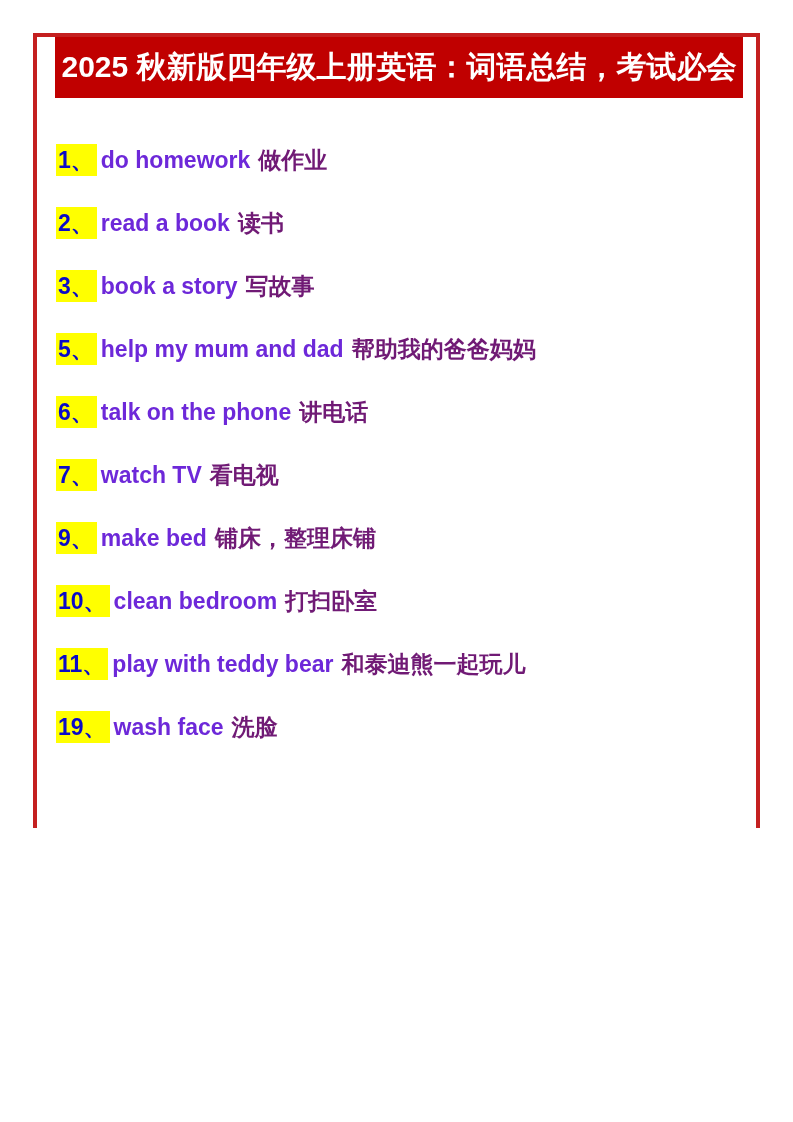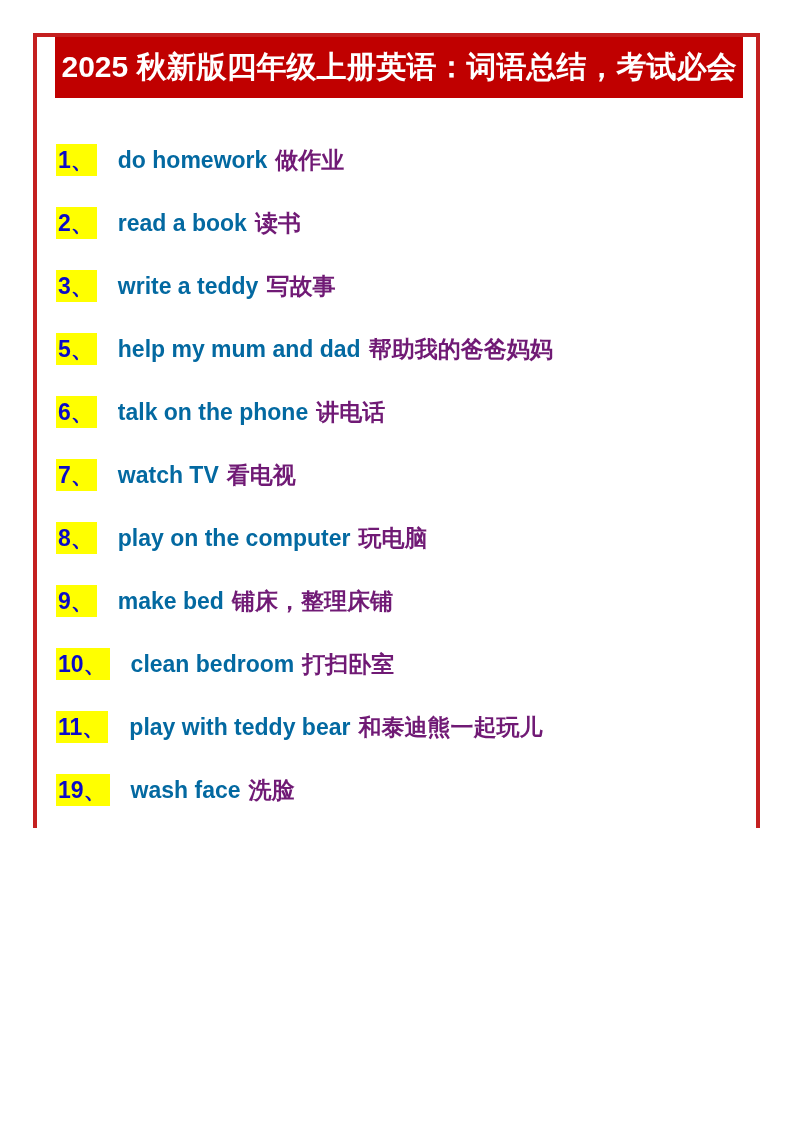--- a/index.html
+++ b/index.html
@@ -56,22 +56,22 @@
     font-size: 23px;
     font-weight: bold;
     white-space: nowrap;
   }
   .num {
     background: #ffff00;
     color: #0a0ac8;
     padding: 3px 3px 3px 2px;
   }
   .en {
-    color: #0369a1;
-    margin-left: 21px;
+    color: #6d28d9;
+    margin-left: 4px;
   }
   .zh {
     color: #701a75;
     margin-left: 8px;
   }
 </style>
 </head>
 <body>
 
 <div class="page">
@@ -85,39 +85,36 @@
 
       <div class="item">
         <span class="num">1、</span><span class="en">do homework</span><span class="zh">做作业</span>
       </div>
 
       <div class="item">
         <span class="num">2、</span><span class="en">read a book</span><span class="zh">读书</span>
       </div>
 
       <div class="item">
-        <span class="num">3、</span><span class="en">write a teddy</span><span class="zh">写故事</span>
+        <span class="num">3、</span><span class="en">book a story</span><span class="zh">写故事</span>
       </div>
 
 
       <div class="item">
         <span class="num">5、</span><span class="en">help my mum and dad</span><span class="zh">帮助我的爸爸妈妈</span>
       </div>
 
       <div class="item">
         <span class="num">6、</span><span class="en">talk on the phone</span><span class="zh">讲电话</span>
       </div>
 
       <div class="item">
         <span class="num">7、</span><span class="en">watch TV</span><span class="zh">看电视</span>
       </div>
 
-      <div class="item">
-        <span class="num">8、</span><span class="en">play on the computer</span><span class="zh">玩电脑</span>
-      </div>
 
       <div class="item">
         <span class="num">9、</span><span class="en">make bed</span><span class="zh">铺床，整理床铺</span>
       </div>
 
       <div class="item">
         <span class="num">10、</span><span class="en">clean bedroom</span><span class="zh">打扫卧室</span>
       </div>
 
       <div class="item">

